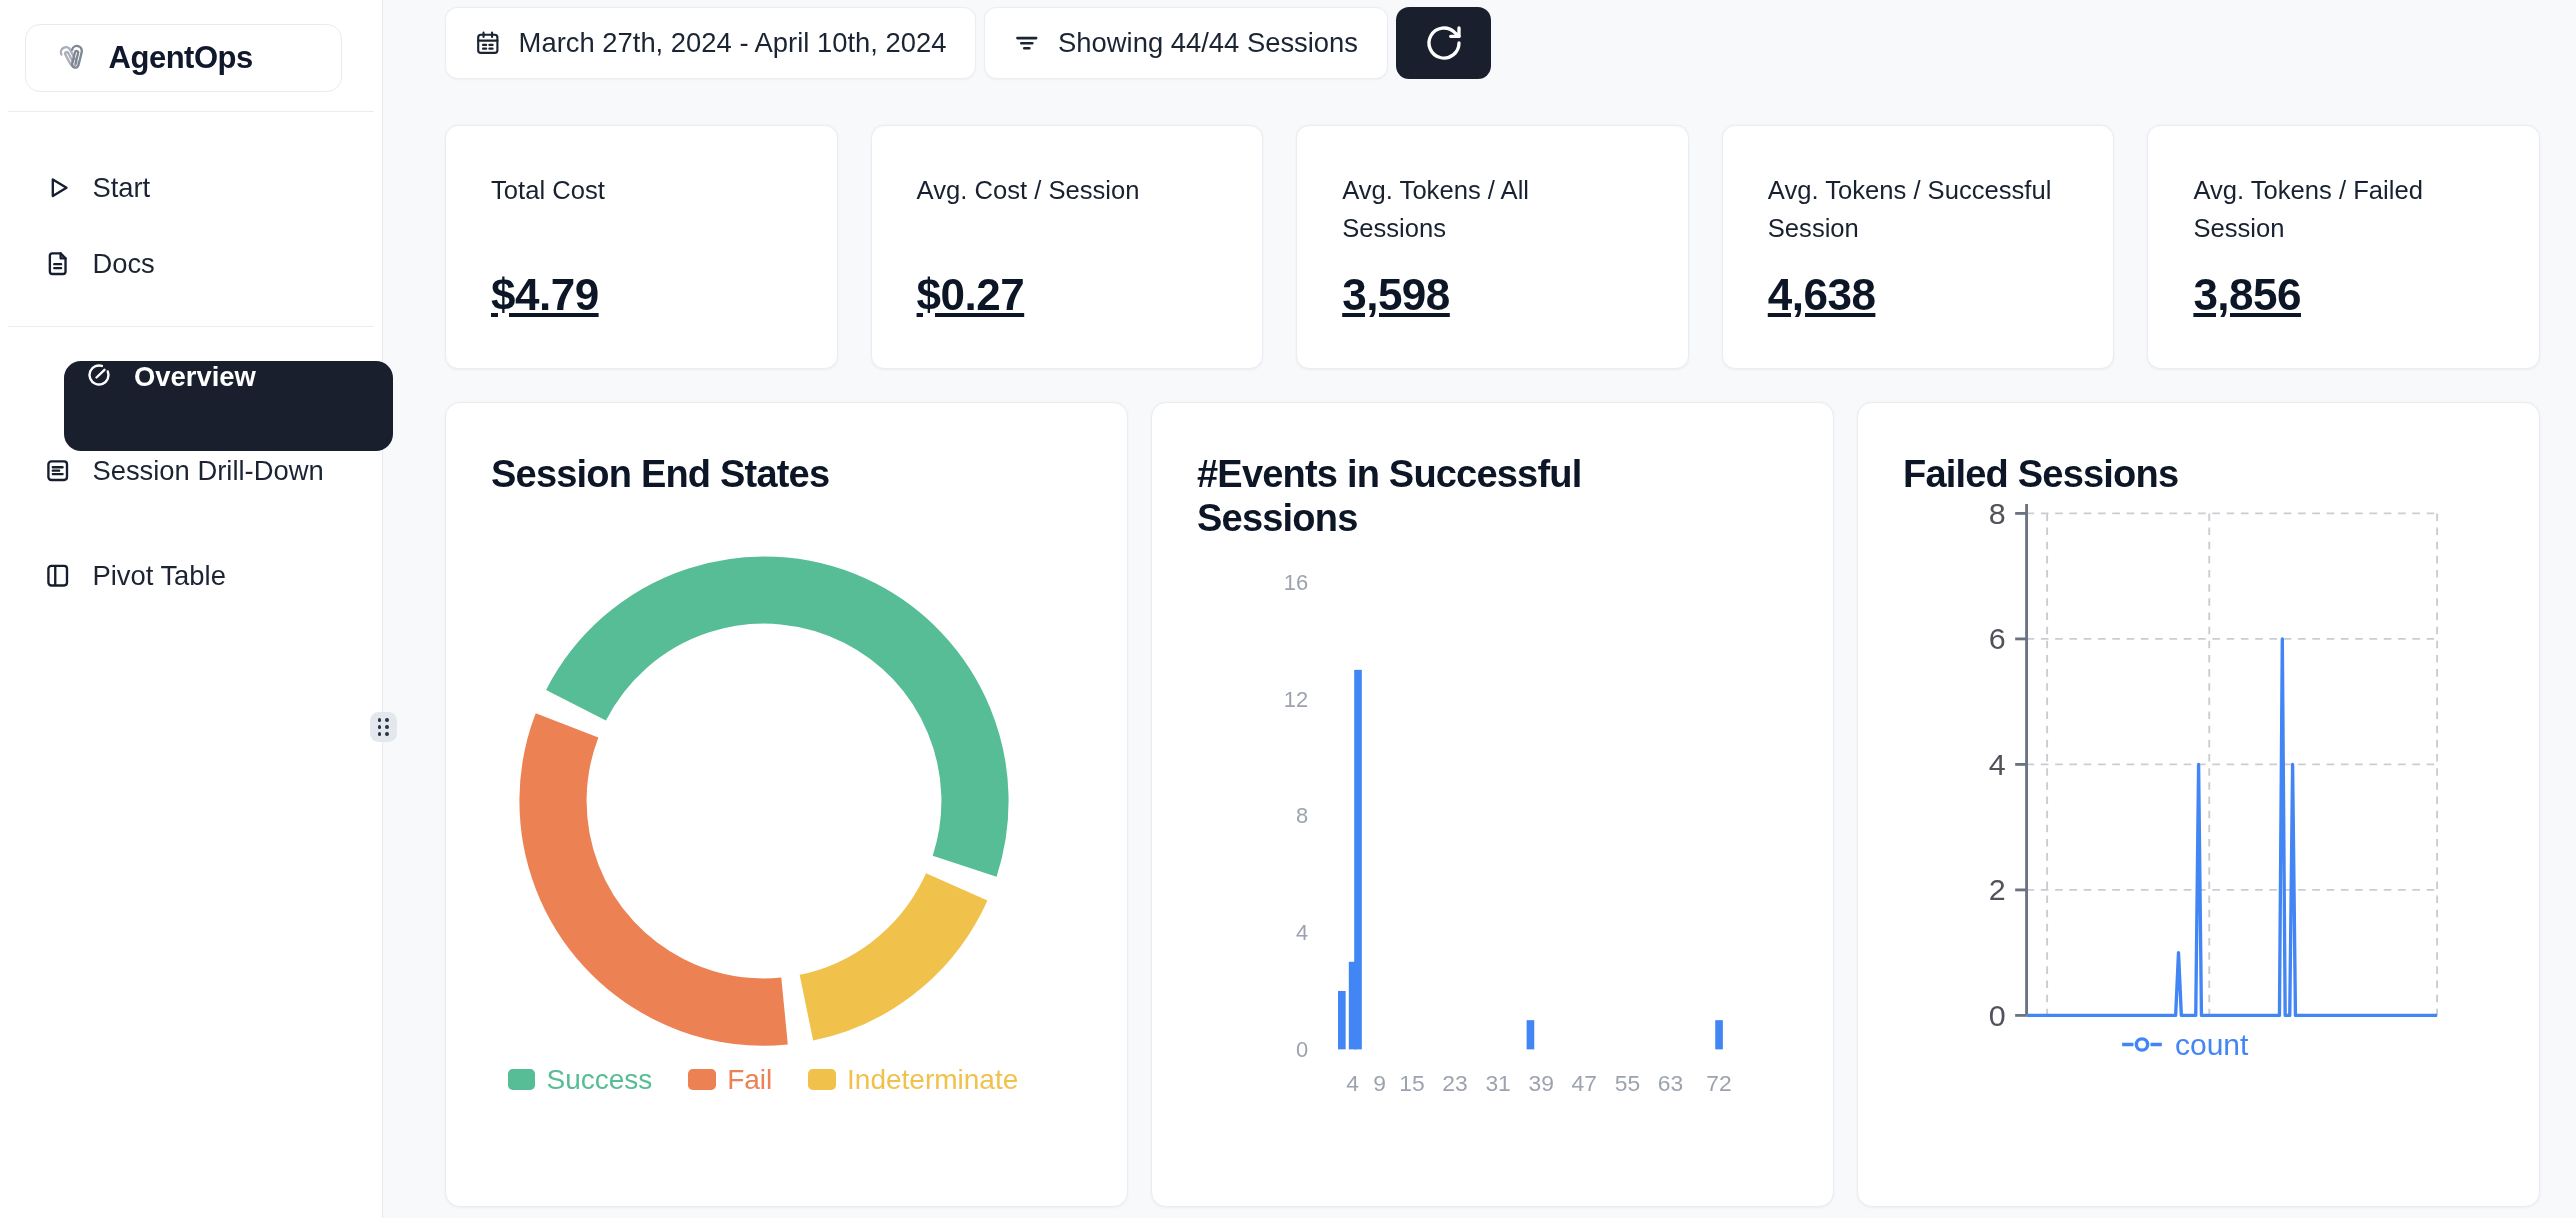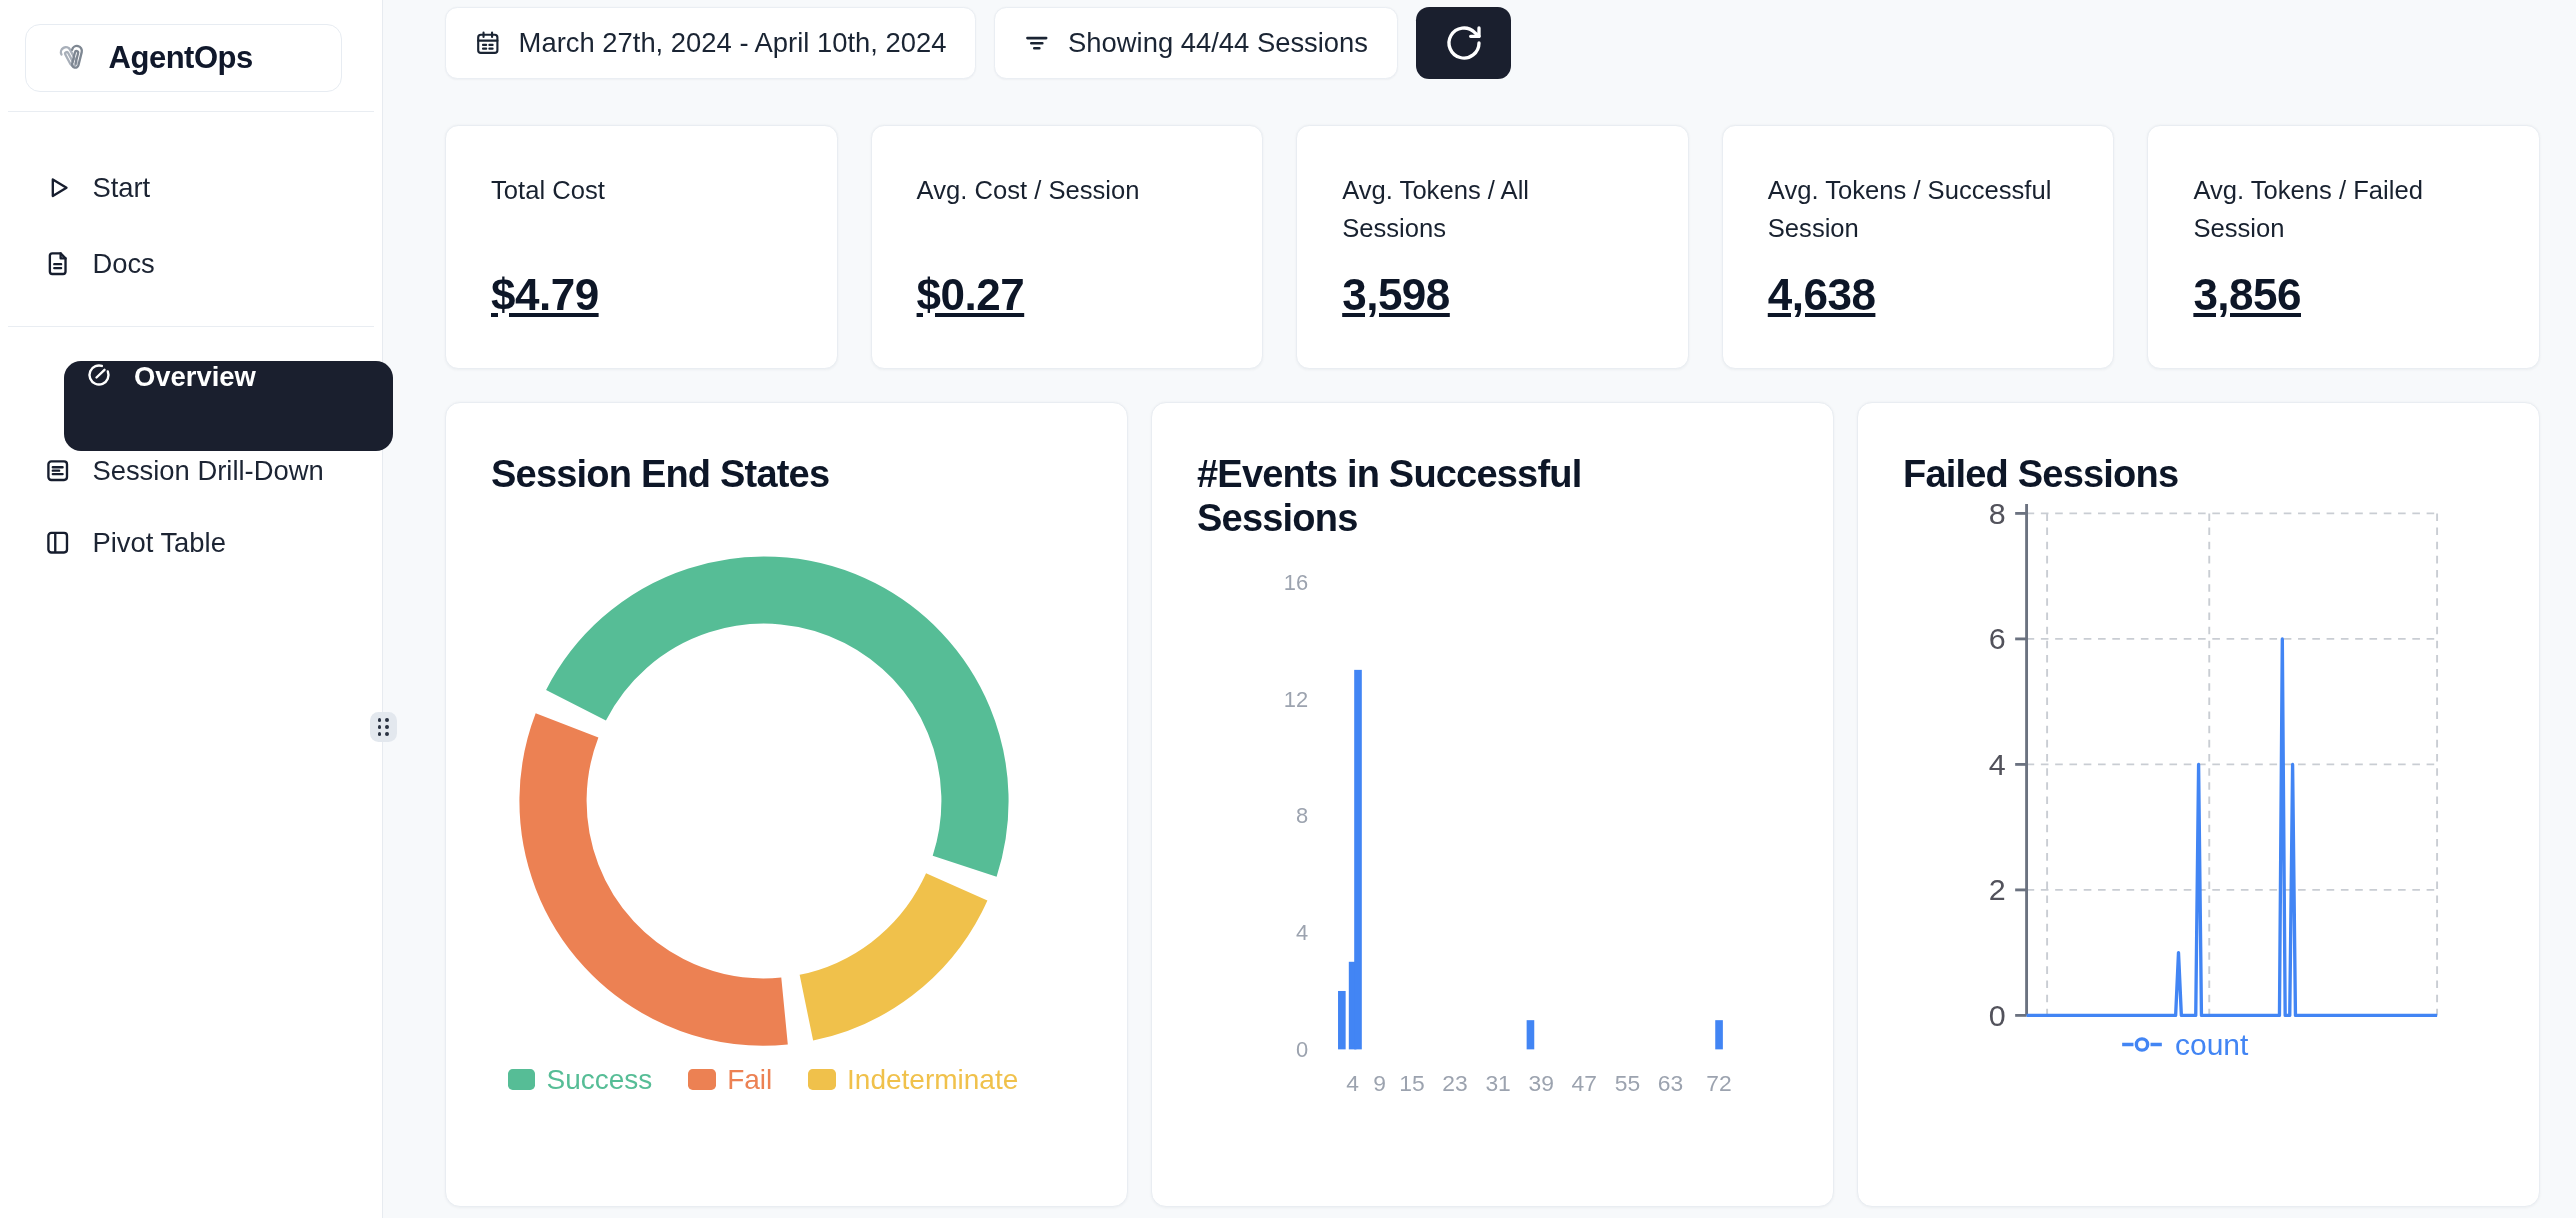--- a/index.html
+++ b/index.html
@@ -24,21 +24,21 @@
   .nav-pill .nav-icon{color:#FFFFFF;margin-right:21px;width:28px;height:28px;}
   .nav-pill .nav-label{color:#FFFFFF;font-weight:600;}
 
   
   .drag-handle{position:absolute;left:370px;top:712px;width:26.5px;height:30px;background:#E3E8EE;border-radius:8.5px;display:grid;grid-template-columns:repeat(2,1fr);place-items:center;padding:4.7px 5.7px;cursor:col-resize;z-index:5;}
   .drag-handle i{width:3.8px;height:3.8px;border-radius:50%;background:#2A3342;}
 
   
   .main{position:absolute;left:383px;top:0;width:2193px;height:1219px;padding:6.6px 36px 0 62px;}
 
-  .topbar{display:flex;align-items:center;gap:18px;height:72px;}
+  .topbar{display:flex;align-items:center;gap:8px;height:72px;}
   .chip{display:flex;align-items:center;gap:18px;height:72px;background:#FFFFFF;border:1.9px solid #EAEEF3;border-radius:12.3px;padding:0 29px;box-shadow:0 0.9px 1.9px rgba(20,30,50,.04);cursor:pointer;}
   .chip-text{font-size:27.4px;color:#1A2433;font-weight:500;white-space:nowrap;}
   .chip .c-icon{width:25.6px;height:25.6px;color:#1A2433;flex:none;}
   .refresh-btn{width:95px;height:72px;border:none;border-radius:13.2px;background:#1A1F2E;display:flex;align-items:center;justify-content:center;cursor:pointer;}
   .refresh-btn svg{width:40px;height:40px;color:#fff;}
 
   
   .stats{display:flex;gap:33px;margin-top:46px;}
   .stat-card{position:relative;flex:1;height:244px;background:#fff;border:1.9px solid #E9EDF2;border-radius:13.2px;box-shadow:0 0.9px 2.8px rgba(20,30,50,.05);}
   .stat-label{position:absolute;left:45px;top:45px;font-size:25.6px;line-height:38px;color:#18212F;max-width:293px;}
@@ -107,21 +107,21 @@
     </div>
 
     <div class="nav-row" style="top:437px">
       <svg class="nav-icon" viewBox="0 0 28 28" fill="none" stroke="currentColor" stroke-width="2.4" stroke-linecap="round" stroke-linejoin="round">
         <rect x="4.5" y="4.5" width="19" height="19" rx="3"></rect>
         <path d="M9 10.5 h10 M9 14 h6.5 M9 17.5 h10"></path>
       </svg>
       <span class="nav-label">Session Drill-Down</span>
     </div>
 
-    <div class="nav-row" style="top:509px">
+    <div class="nav-row" style="top:542px">
       <svg class="nav-icon" viewBox="0 0 28 28" fill="none" stroke="currentColor" stroke-width="2.4" stroke-linejoin="round">
         <rect x="4.5" y="4" width="19" height="20" rx="3"></rect>
         <path d="M11.5 4 v20"></path>
       </svg>
       <span class="nav-label">Pivot Table</span>
     </div>
   </aside>
 
   <div class="drag-handle">
     <i></i>

